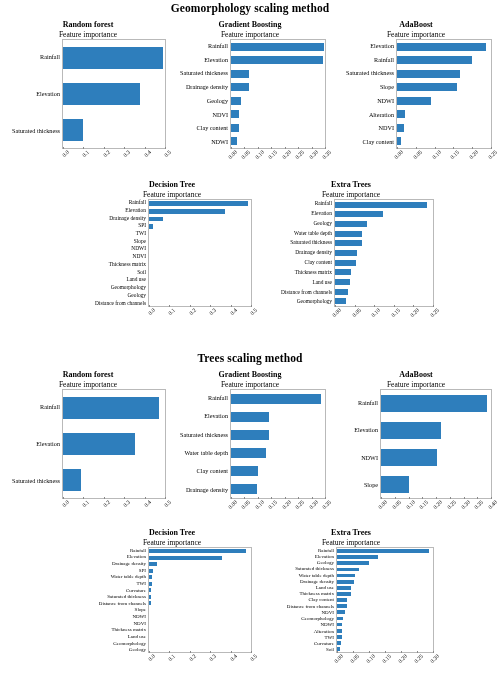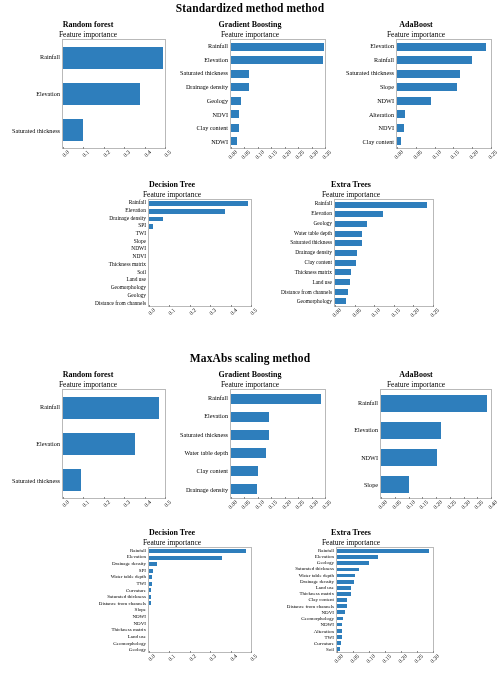--- a/index.html
+++ b/index.html
@@ -48,21 +48,21 @@
   .tickmark{position:absolute;top:-2px;width:1px;height:2px;background:#8a8a8a;}
 
   .dense .yl{font-size:5.4px;}
   .dense2 .yl{font-size:5.0px;}
 </style>
 </head>
 <body>
 
 <div class="page">
 
-  <div class="section-title" style="position:absolute;left:0;top:2px;width:500px;">Standardized method method</div>
+  <div class="section-title" style="position:absolute;left:0;top:2px;width:500px;">Geomorphology scaling method</div>
 
   <div id="std-rf" class="panel" style="position:absolute;left:4px;  top:20px; width:168px;">
       <div class="panel-title">Random forest</div>
       <div class="panel-sub">Feature importance</div>
       <div class="plot-wrap">
         <div class="ylabels " style="width: 58px; height: 110px;">
           <div class="yl" style="flex: 1 1 0px;">Rainfall</div>
           <div class="yl" style="flex: 1 1 0px;">Elevation</div>
           <div class="yl" style="flex: 1 1 0px;">Saturated thickness</div>
         </div>
@@ -361,21 +361,21 @@
         <div class="tick" style="left: 43.2px;">0.10</div>
         <div class="tickmark" style="left: 59.8px;"></div>
         <div class="tick" style="left: 62.8px;">0.15</div>
         <div class="tickmark" style="left: 79.4px;"></div>
         <div class="tick" style="left: 82.4px;">0.20</div>
         <div class="tickmark" style="left: 99px;"></div>
         <div class="tick" style="left: 102px;">0.25</div>
       </div>
     </div>
 
-  <div class="section-title" style="position:absolute;left:0;top:352px;width:500px;">MaxAbs scaling method</div>
+  <div class="section-title" style="position:absolute;left:0;top:352px;width:500px;">Trees scaling method</div>
 
   <div id="max-rf" class="panel" style="position:absolute;left:4px;  top:370px;width:168px;">
       <div class="panel-title">Random forest</div>
       <div class="panel-sub">Feature importance</div>
       <div class="plot-wrap">
         <div class="ylabels " style="width: 58px; height: 110px;">
           <div class="yl" style="flex: 1 1 0px;">Rainfall</div>
           <div class="yl" style="flex: 1 1 0px;">Elevation</div>
           <div class="yl" style="flex: 1 1 0px;">Saturated thickness</div>
         </div>

